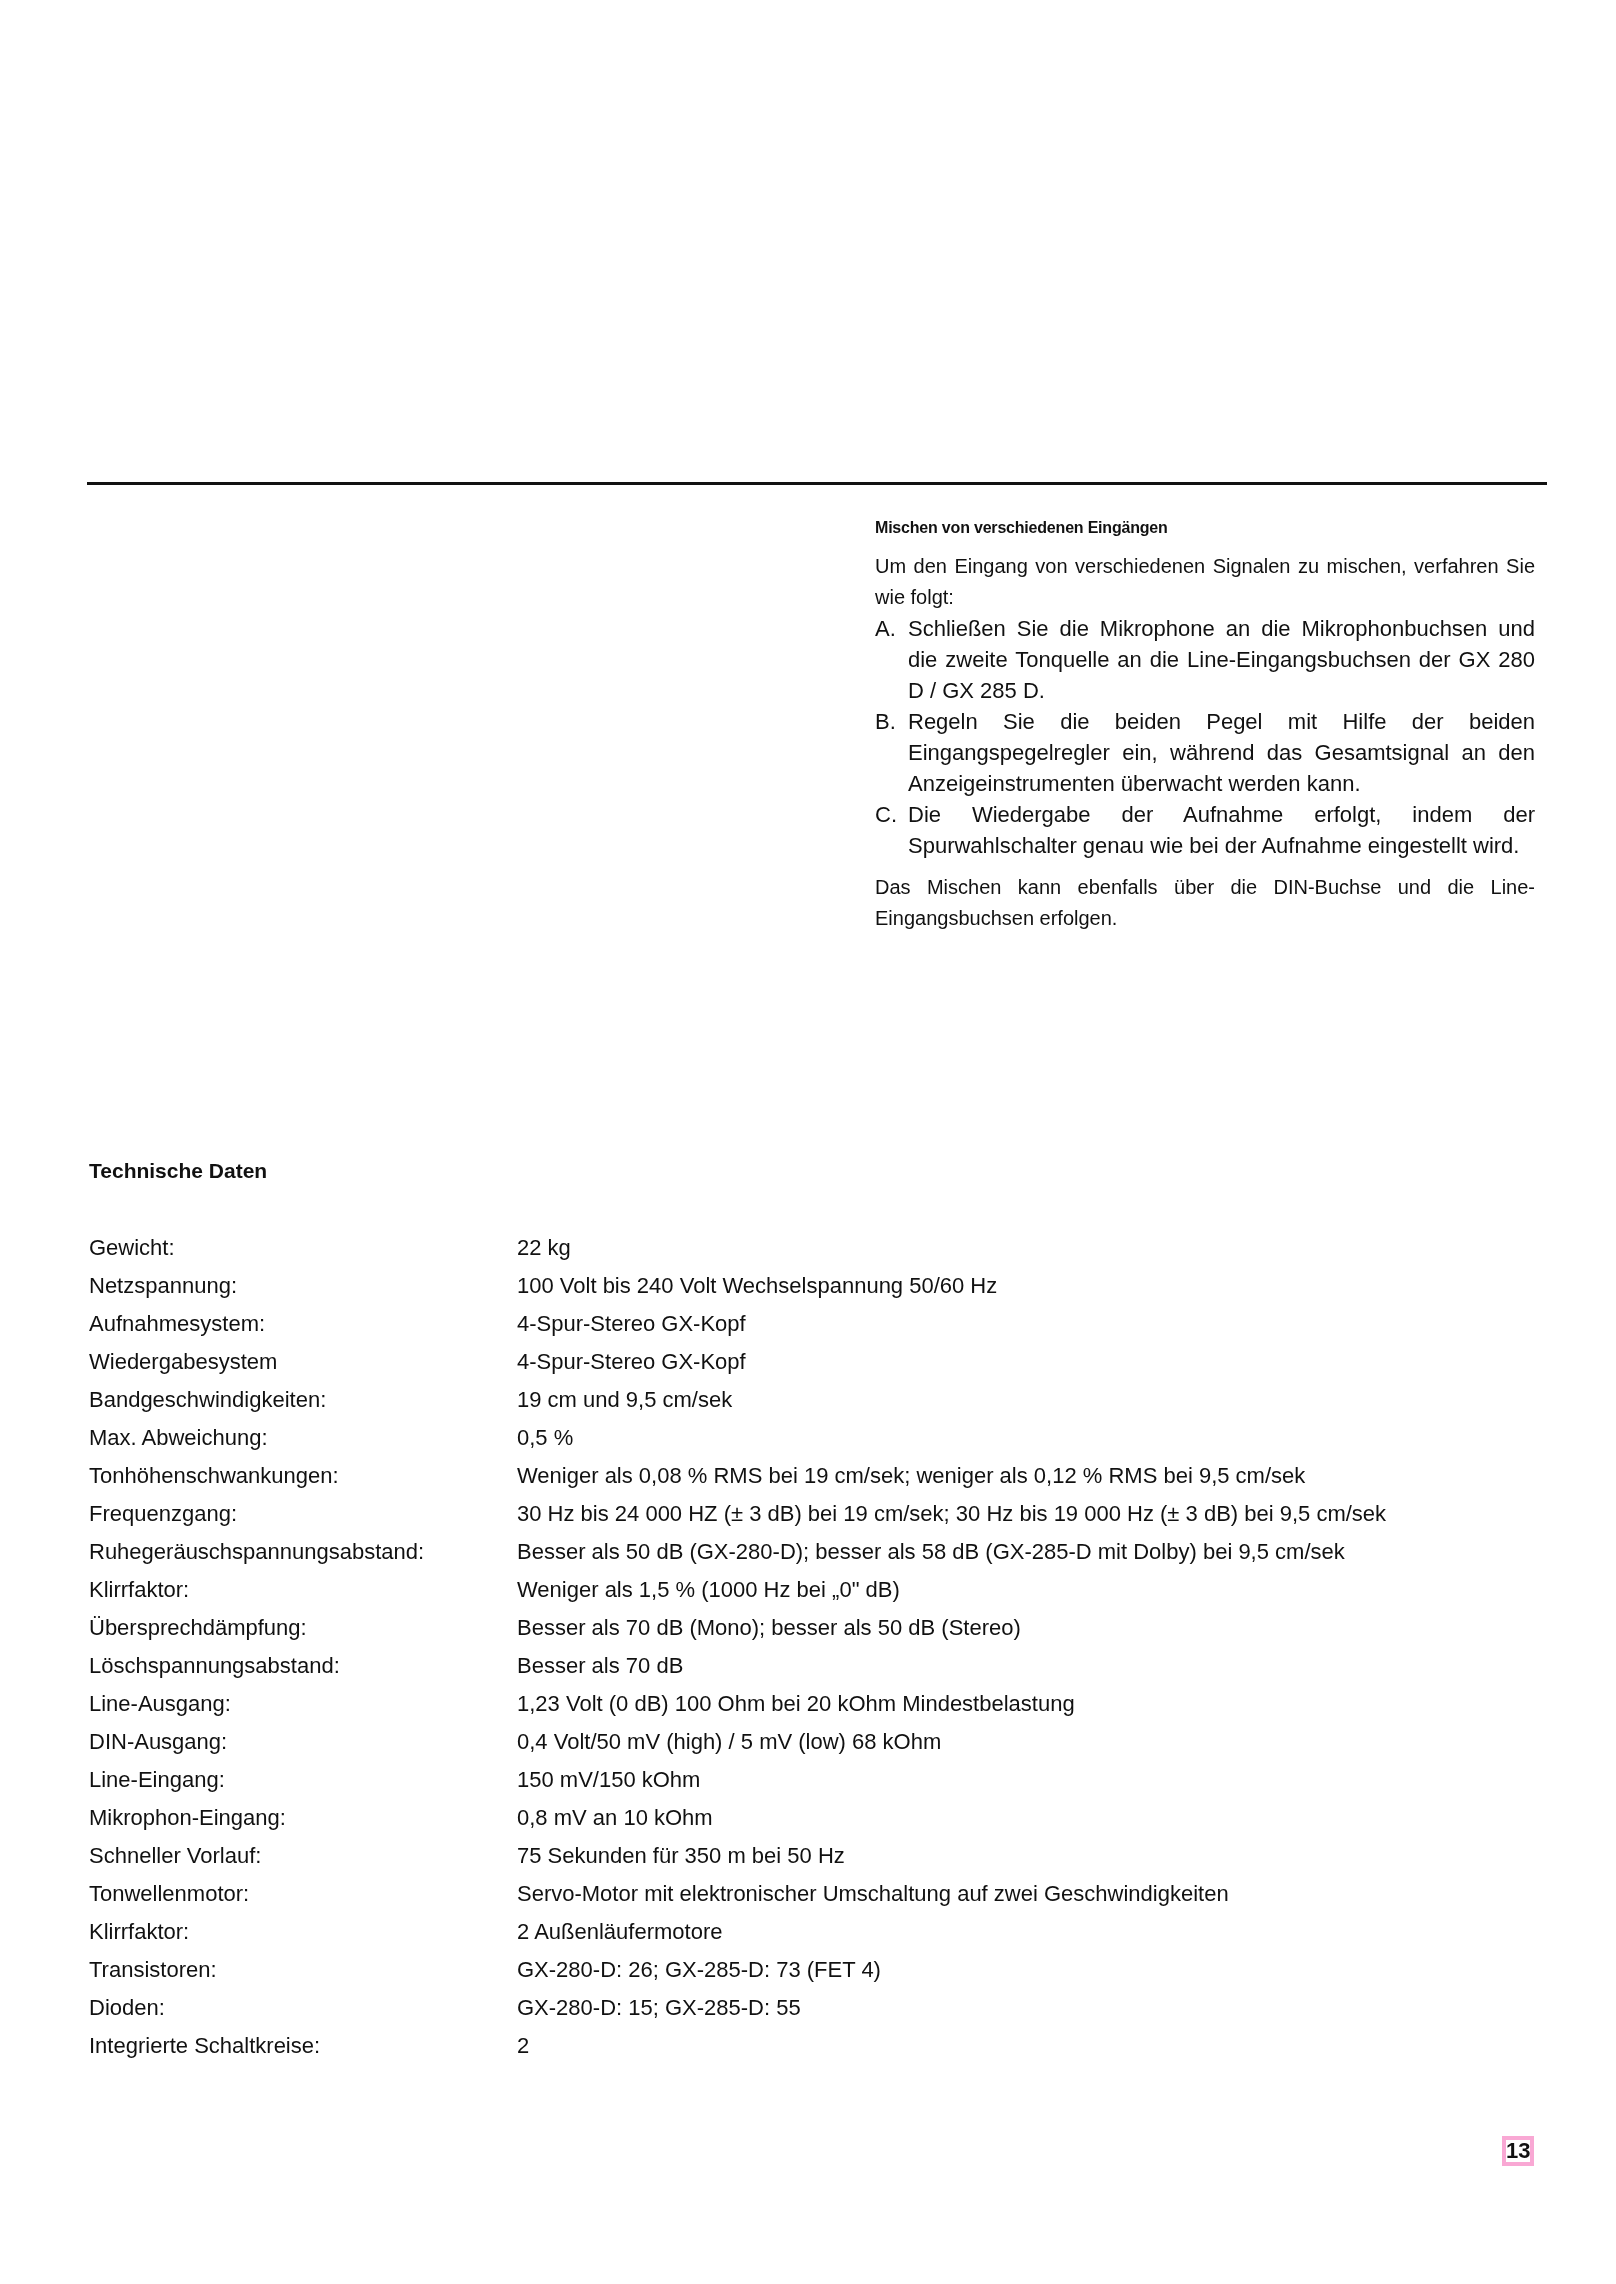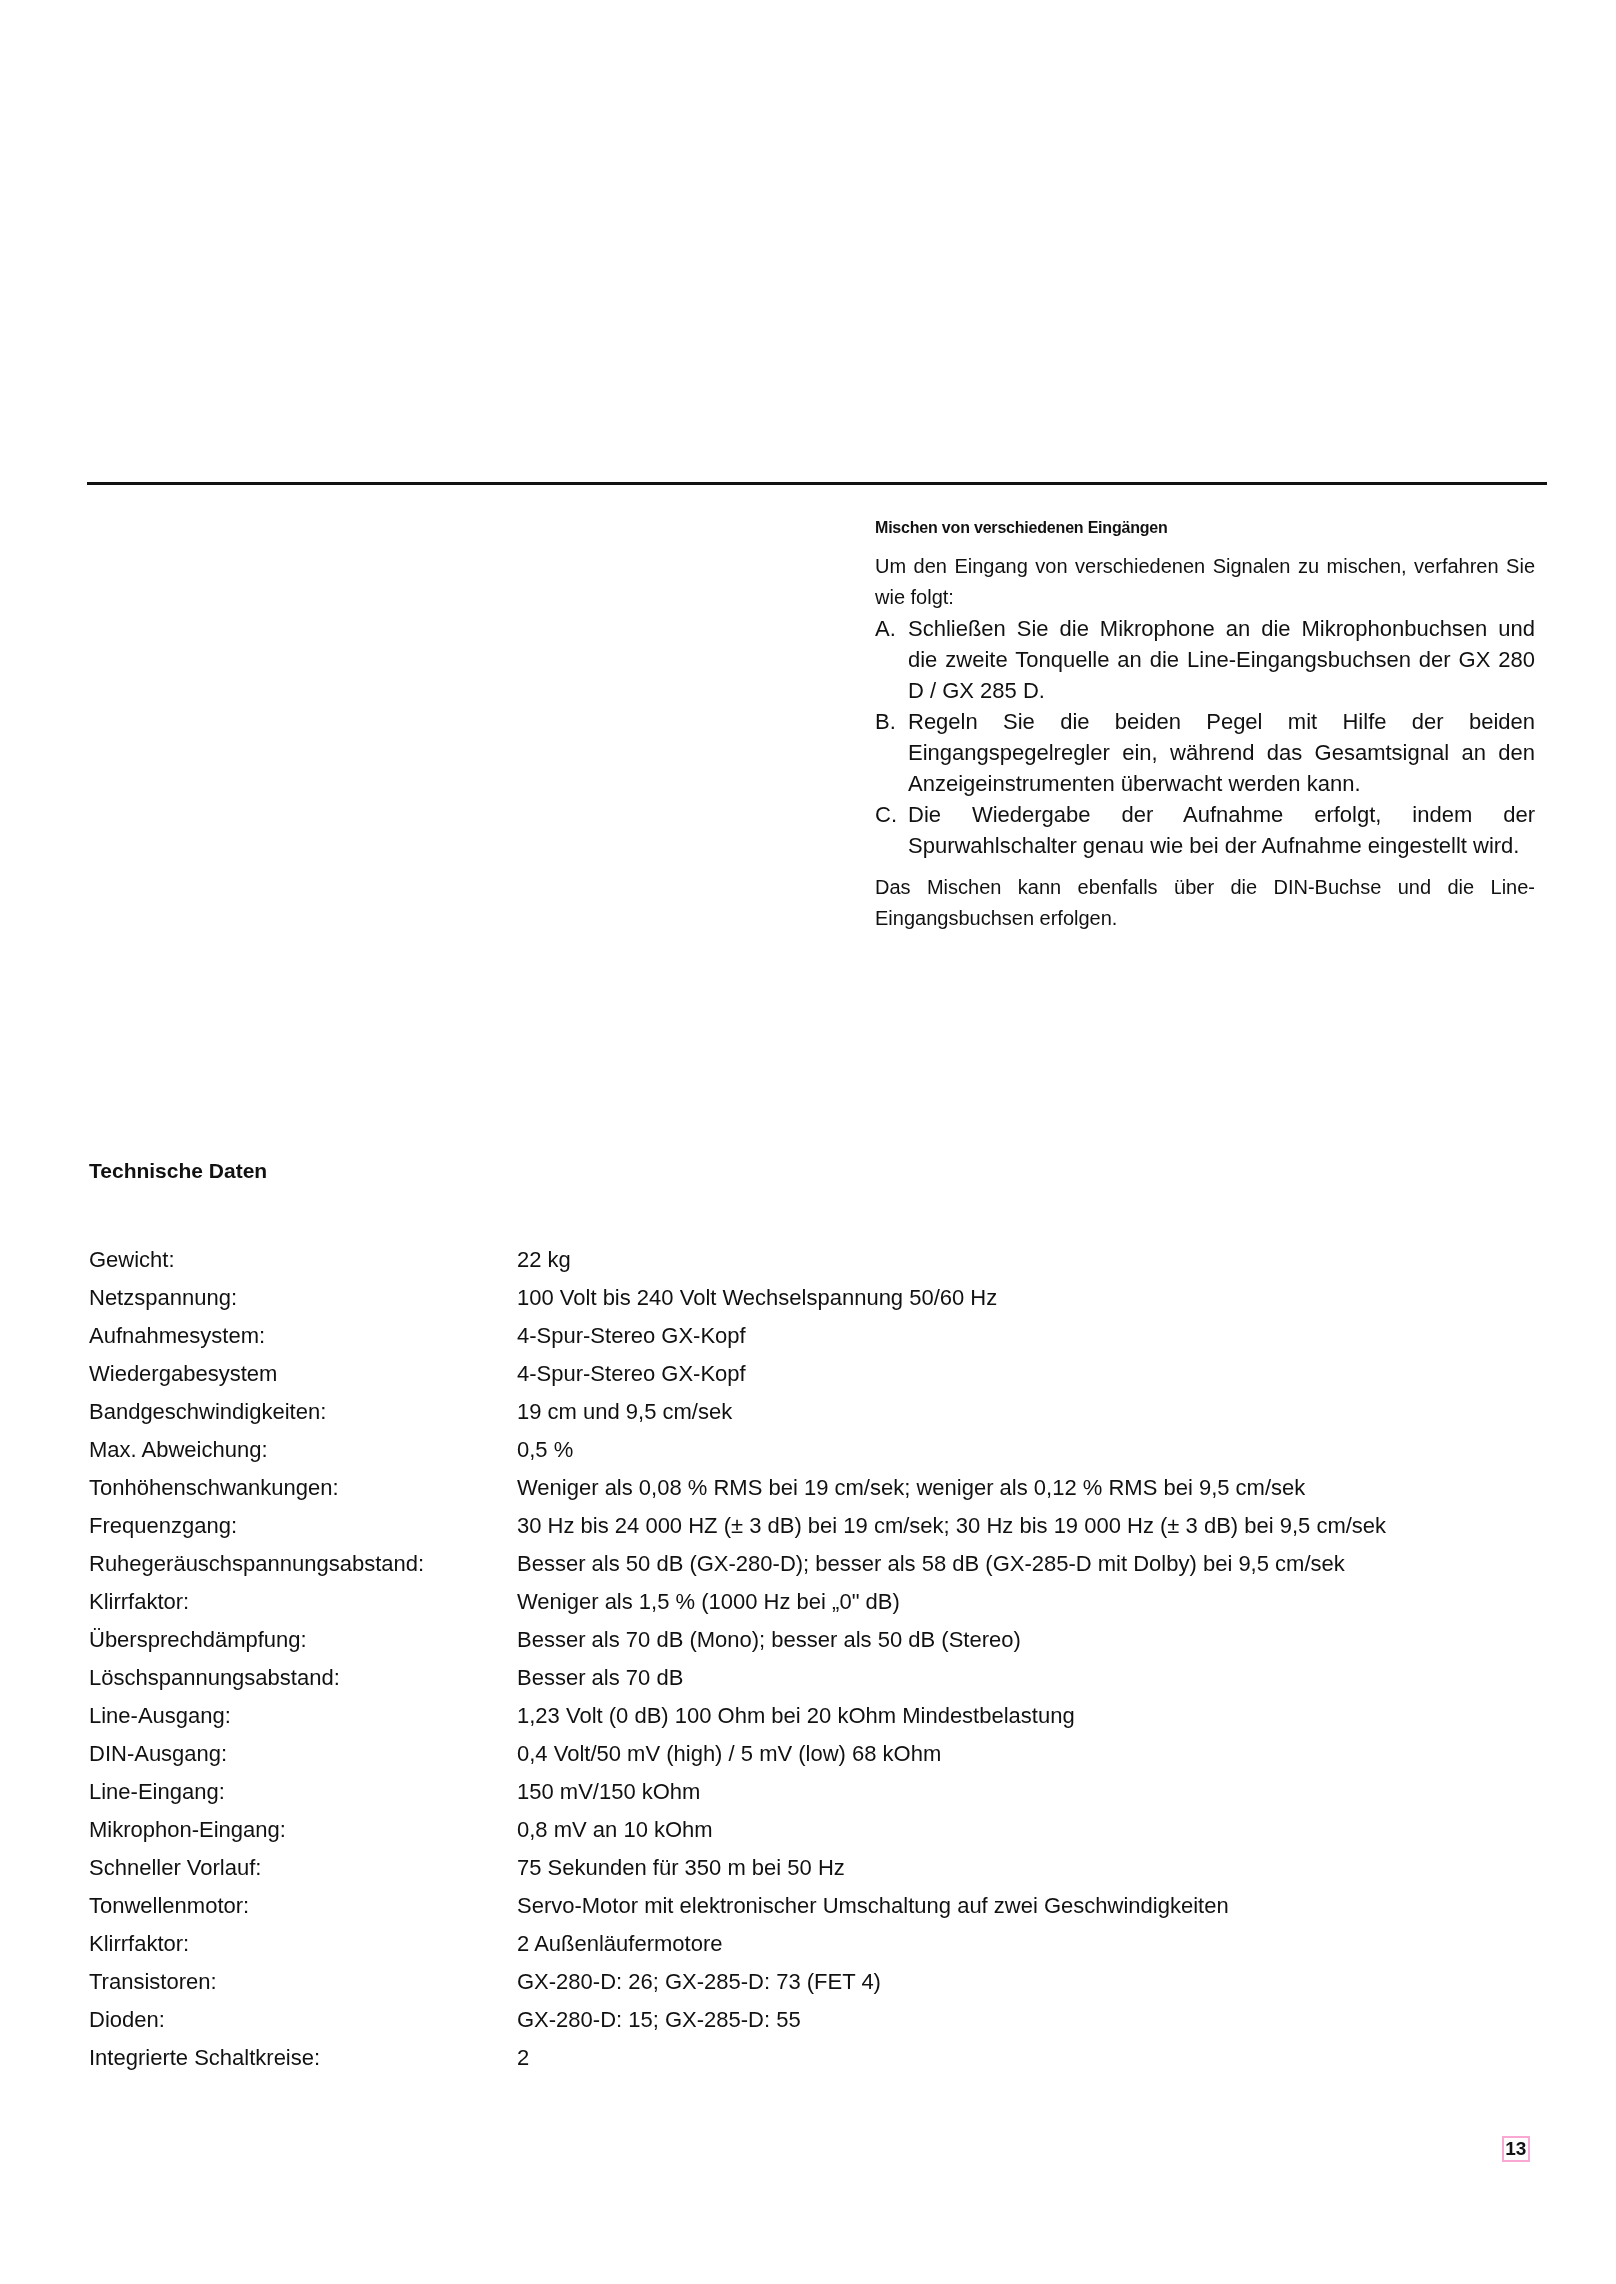--- a/index.html
+++ b/index.html
@@ -20,26 +20,26 @@
   .mix p { margin: 0; font-size: 20px; line-height: 31px; text-align: justify; }
   .mix ol { margin: 0; padding: 0; list-style: none; }
   .mix li { position: relative; padding-left: 33px; font-size: 22px; line-height: 31px; text-align: justify; }
   .mix li .marker { position: absolute; left: 0; top: 0; }
   .mix .closing { margin-top: 10.4px; }
   .tech-title {
     position: absolute; left: 89px; top: 1159px; margin: 0;
     font-size: 21px; font-weight: bold;
   }
   .specs { position: absolute; left: 89px; top: 1235px; width: 1466px; }
-  .spec-row { display: flex; height: 38px; align-items: flex-end; font-size: 22px; }
+  .spec-row { display: flex; height: 38px; align-items: flex-start; font-size: 22px; }
   .spec-label { width: 428px; flex: none; }
   .spec-value { flex: 1; white-space: nowrap; }
   .page-num {
     position: absolute; left: 1502px; top: 2136px; width: 23.5px; height: 22px;
-    border: 2px solid #f9a8d4; font-size: 19px; font-weight: bold; line-height: 22px;
+    border: 4px solid #f9a8d4; font-size: 22px; font-weight: bold; line-height: 22px;
     text-align: center;
   }
 </style>
 </head>
 <body>
 
 <div class="rule"></div>
 
 <section class="mix">
   <h2>Mischen von verschiedenen Eingängen</h2>

